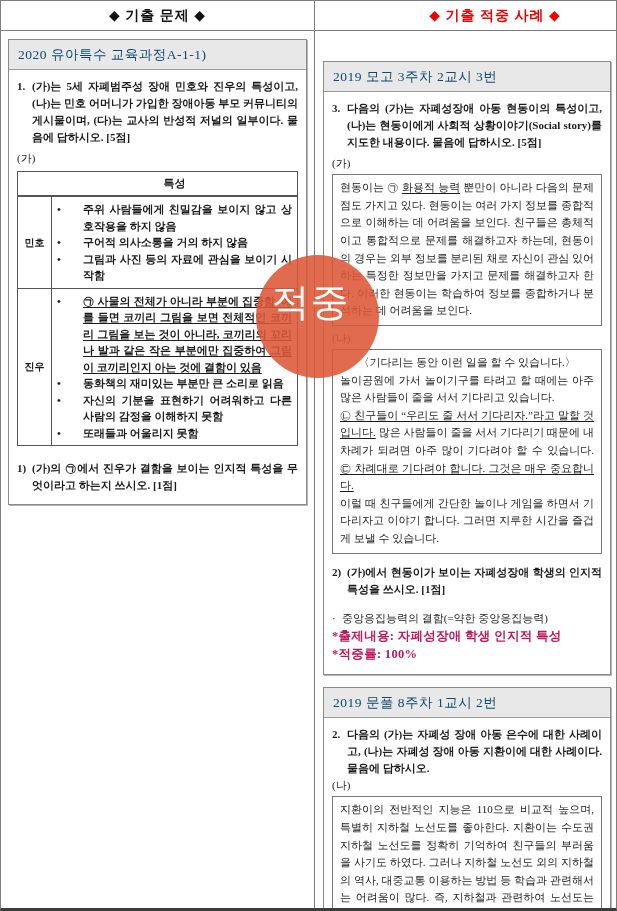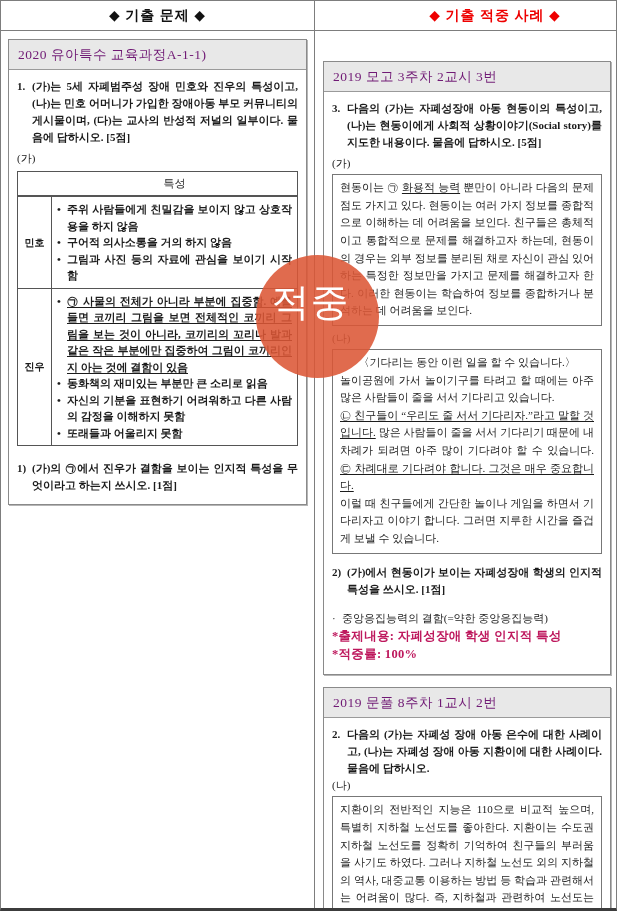--- a/index.html
+++ b/index.html
@@ -17,40 +17,40 @@
   .hdr-left{ width:313px; color:#111; }
   .hdr-right{ flex:1; color:#ee0000;padding-left:24px; }
   .v-divider{ position:absolute; left:313px; top:0; bottom:0; width:1px;
     background:#7d7d7d; }
   
   .col-left{ position:absolute; left:0; top:30px; width:313px; padding:8px 7px; }
   .col-right{ position:absolute; left:314px; top:30px; width:303px; padding:30px 7px 6px 8px; }
   
   .qbox{ border:1px solid #8a8a8a; background:#fff; box-shadow:1px 1px 0 #b5b5b5; }
   .titlebar{ background:#e8e8e8; border-bottom:1px solid #9a9a9a;
-    padding:6px 9px 5px; font-size:13.5px; color:#701a75; letter-spacing:.5px; }
+    padding:6px 9px 5px; font-size:13.5px; color:#0c4a6e; letter-spacing:.5px; }
   .qbody{ padding:8px 8px 10px; font-size:11px; line-height:1.55; }
   
   .qline{ display:flex; font-weight:700; }
   .qline .num{ width:15px; flex:none; }
   .qline .body{ flex:1; text-align:justify; }
   .paren-label{ font-size:11px; margin:4px 0 2px; }
   
   .ctable{ border:1px solid #555; margin:4px 0 2px; }
   .ctable-head{ border-bottom:1px solid #555; text-align:center;
-    font-weight:400; font-size:11px; padding:3px 0 3px 34px; }
+    font-weight:700; font-size:11px; padding:3px 0 3px 34px; }
   .crow{ display:flex; border-top:1px solid #555; }
   .crow:first-of-type{ border-top:none; }
   .name-cell{ width:34px; flex:none; border-right:1px solid #555;
     display:flex; align-items:center; justify-content:center;
     font-weight:700; font-size:10px; }
   .bullets{ flex:1; padding:4px 5px; }
   .bullet{ display:flex; font-weight:700; line-height:1.5; }
   .bullet .mark{ width:10px; flex:none; }
-  .bullet .btxt{ flex:1; text-align:justify; }
+  .bullet .btxt{ flex:1; text-align:justify;margin-left:16px; }
   .u{ text-decoration:underline; text-underline-offset:2px; }
   .subq{ margin-top:14px; }
   
   .inner-box{ border:1px solid #777; padding:4px 7px 5px; font-weight:400;
     text-align:justify; line-height:1.6; }
   .inner-box .center-head{ text-align:center; display:block; }
   .case{ margin-bottom:12px; }
   .answer-line{ display:flex; margin-top:12px; font-weight:400; }
   .answer-line .mark{ width:10px; flex:none; }
   .hit{ color:#be185d; font-weight:700; font-size:12.5px; line-height:1.5;

